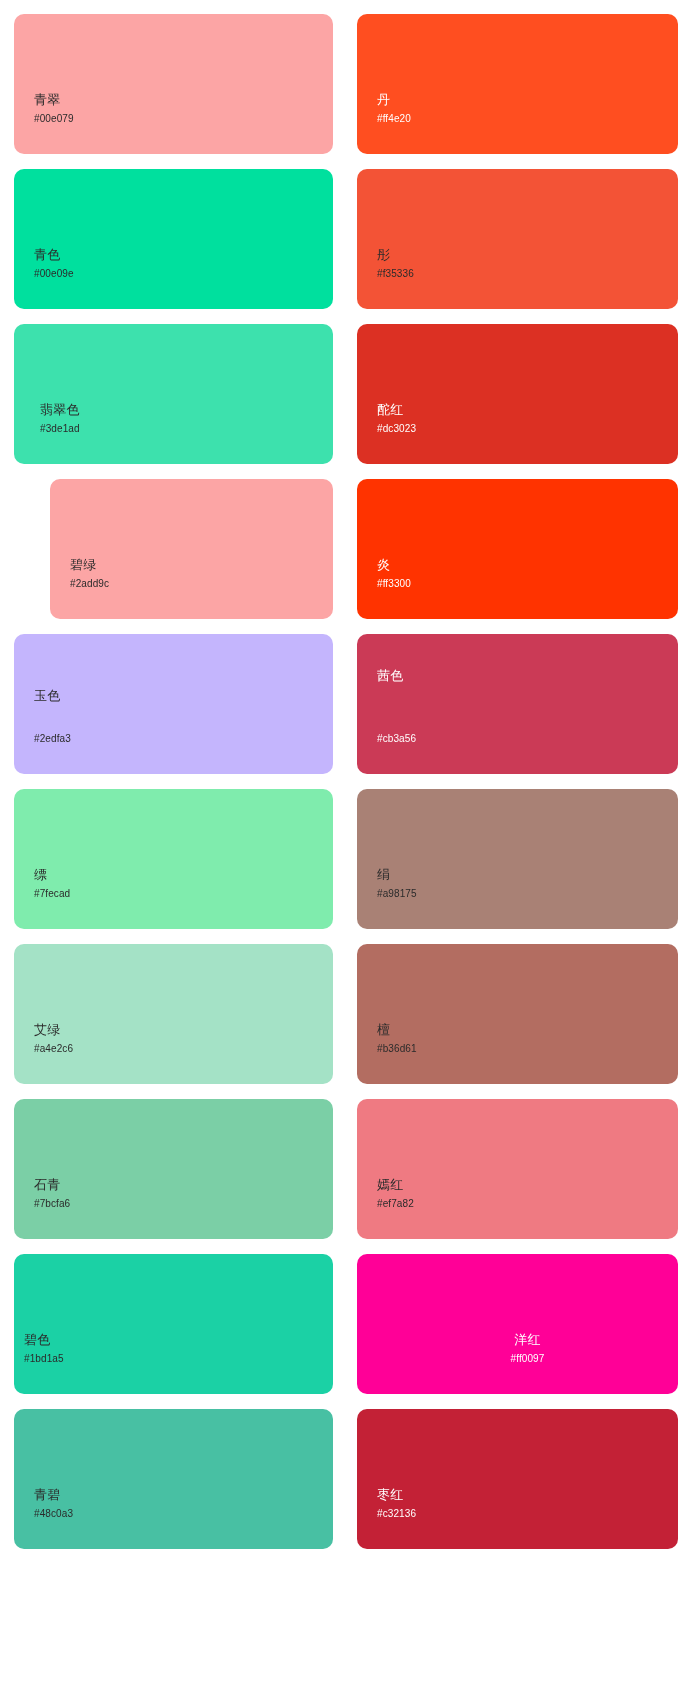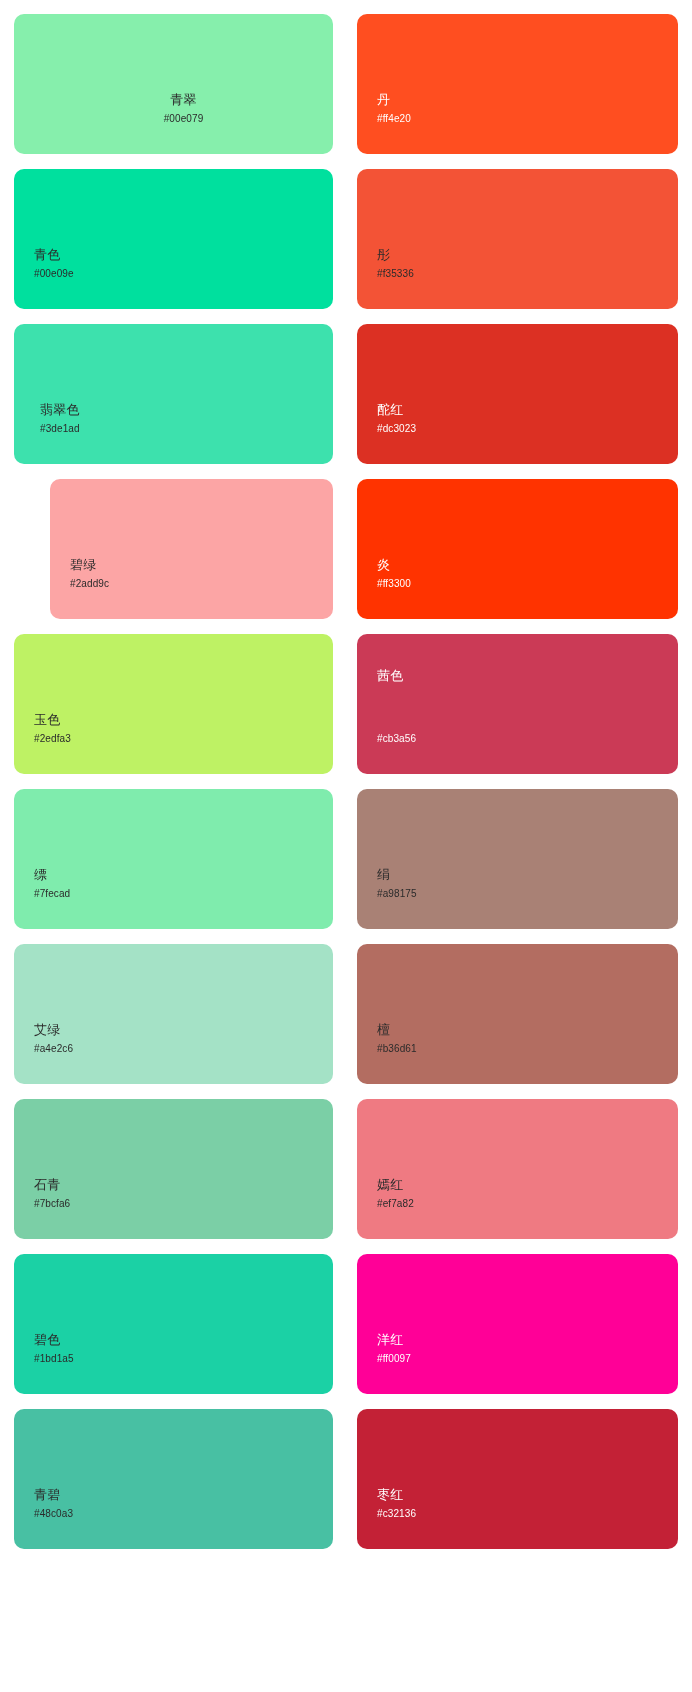--- a/index.html
+++ b/index.html
@@ -56,21 +56,21 @@
   }
   .text-light .swatch-hex {
     color: #ffffff;
     font-weight: 400;
   }
 </style>
 </head>
 <body>
 
 <div id="palette-grid">
-    <div class="swatch-card text-dark" style="background: #86efac; align-items: center;">
+    <div class="swatch-card text-dark" style="background: #fca5a5;">
       <div class="swatch-name">青翠</div>
       <div class="swatch-hex">#00e079</div>
     </div>
     <div class="swatch-card text-light" style="background: rgb(255, 78, 32);">
       <div class="swatch-name">丹</div>
       <div class="swatch-hex">#ff4e20</div>
     </div>
     <div class="swatch-card text-dark" style="background: rgb(0, 224, 158);">
       <div class="swatch-name">青色</div>
       <div class="swatch-hex">#00e09e</div>
@@ -88,21 +88,21 @@
       <div class="swatch-hex">#dc3023</div>
     </div>
     <div class="swatch-card text-dark" style="background: #fca5a5; margin-left: 36px;">
       <div class="swatch-name">碧绿</div>
       <div class="swatch-hex">#2add9c</div>
     </div>
     <div class="swatch-card text-light" style="background: rgb(255, 51, 0);">
       <div class="swatch-name">炎</div>
       <div class="swatch-hex">#ff3300</div>
     </div>
-    <div class="swatch-card text-dark" style="background: #bef264;">
+    <div class="swatch-card text-dark" style="background: #c4b5fd; gap: 24px;">
       <div class="swatch-name">玉色</div>
       <div class="swatch-hex">#2edfa3</div>
     </div>
     <div class="swatch-card text-light" style="background: rgb(203, 58, 86); gap: 44px;">
       <div class="swatch-name">茜色</div>
       <div class="swatch-hex">#cb3a56</div>
     </div>
     <div class="swatch-card text-dark" style="background: rgb(127, 236, 173);">
       <div class="swatch-name">缥</div>
       <div class="swatch-hex">#7fecad</div>
@@ -120,25 +120,25 @@
       <div class="swatch-hex">#b36d61</div>
     </div>
     <div class="swatch-card text-dark" style="background: rgb(123, 207, 166);">
       <div class="swatch-name">石青</div>
       <div class="swatch-hex">#7bcfa6</div>
     </div>
     <div class="swatch-card text-dark" style="background: rgb(239, 122, 130);">
       <div class="swatch-name">嫣红</div>
       <div class="swatch-hex">#ef7a82</div>
     </div>
-    <div class="swatch-card text-dark" style="background: rgb(27, 209, 165);">
+    <div class="swatch-card text-dark" style="background: rgb(27, 209, 165); padding-left: 10px;">
       <div class="swatch-name">碧色</div>
       <div class="swatch-hex">#1bd1a5</div>
     </div>
-    <div class="swatch-card text-light" style="background: rgb(255, 0, 151);">
+    <div class="swatch-card text-light" style="background: rgb(255, 0, 151); align-items: center;">
       <div class="swatch-name">洋红</div>
       <div class="swatch-hex">#ff0097</div>
     </div>
     <div class="swatch-card text-dark" style="background: rgb(72, 192, 163);">
       <div class="swatch-name">青碧</div>
       <div class="swatch-hex">#48c0a3</div>
     </div>
     <div class="swatch-card text-light" style="background: rgb(195, 33, 54);">
       <div class="swatch-name">枣红</div>
       <div class="swatch-hex">#c32136</div>

